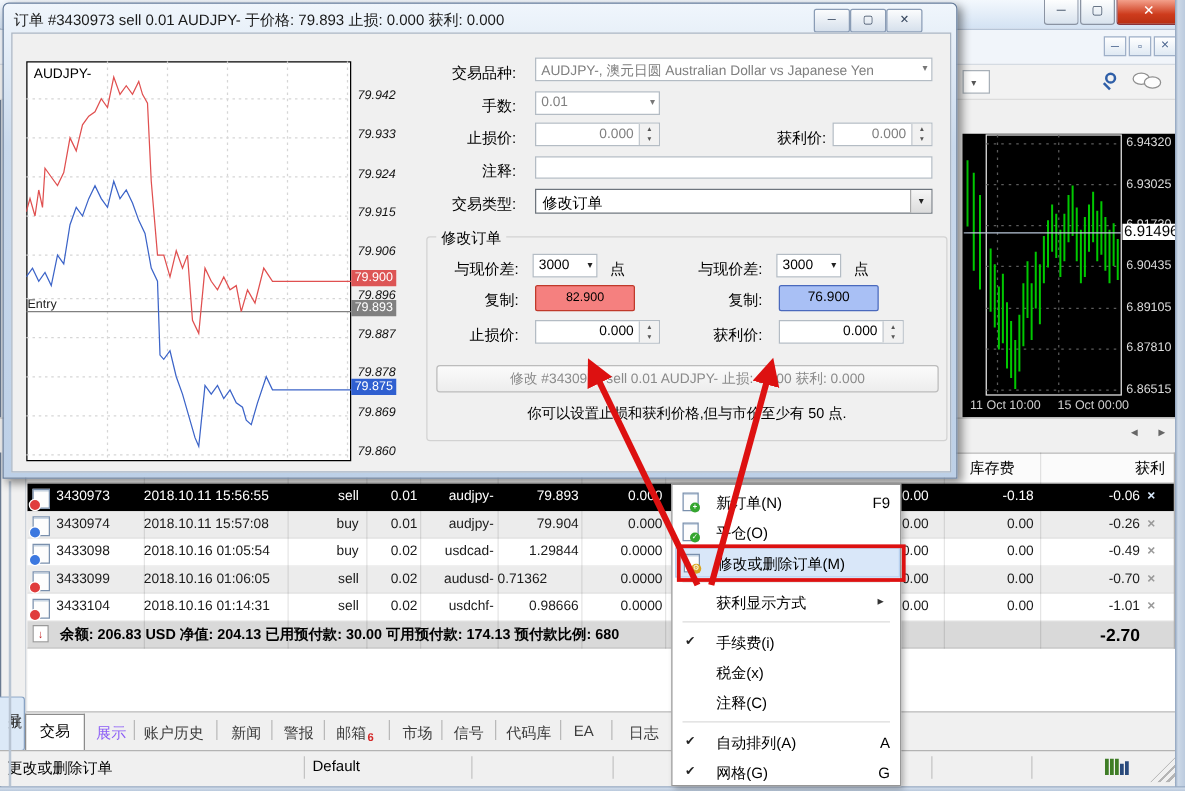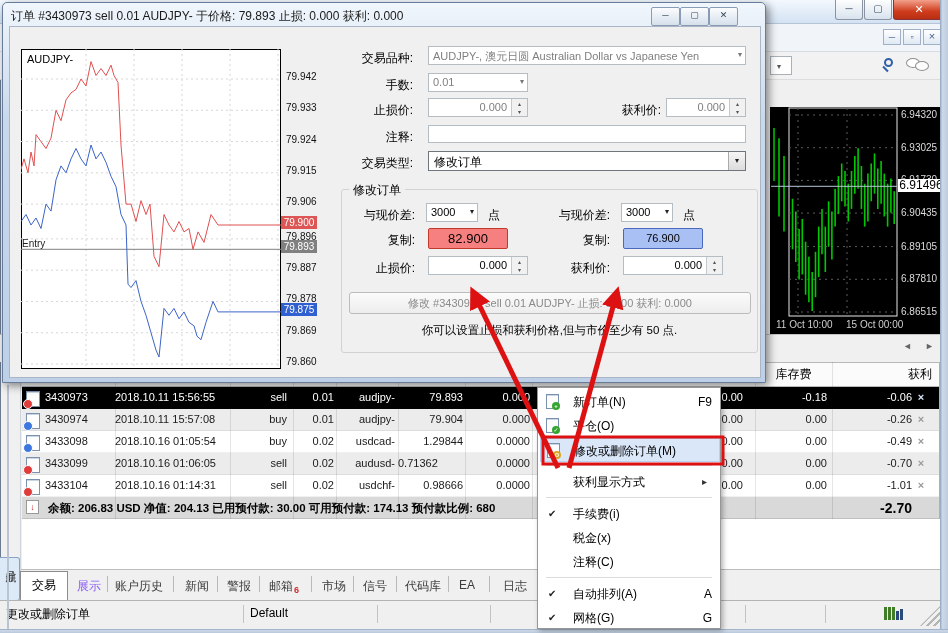--- a/index.html
+++ b/index.html
@@ -17,21 +17,21 @@
   .spin .val{position:absolute;right:20px;top:2px;font-size:11px;}
   .spin .btns{position:absolute;right:0;top:0;width:15px;height:100%;border-left:1px solid #c3c9cf;background:#f1f1f1;}
   .spin .btns span{position:absolute;left:0;width:100%;text-align:center;font-size:6px;color:#555;line-height:8px;}
   .dlglbl{position:absolute;font-size:12px;text-align:right;color:#000;}
   .capbtn{position:absolute;width:27px;height:17px;border:1px solid #8a9cb5;border-radius:2px;
           background:linear-gradient(#fbfcfd,#d6e0ec);font-size:9px;color:#35455c;text-align:center;line-height:15px;}
   .doc{position:absolute;width:12px;height:14px;background:#fdfdfd;border:1px solid #7a90ad;
        box-shadow:inset 0 3px 0 -2px #c9d6e4, inset 0 6px 0 -5px #c9d6e4, inset 0 9px 0 -8px #c9d6e4;}
   .badge{position:absolute;width:8px;height:8px;border-radius:50%;font-size:6px;line-height:8px;color:#fff;text-align:center;font-weight:bold;}
   .tag{position:absolute;left:278px;width:36px;height:13px;color:#fff;font-size:10px;line-height:13px;text-align:center;}
-  .tick{position:absolute;left:283px;width:40px;font-size:10px;line-height:12px;color:#111;}
+  .tick{position:absolute;left:283px;width:40px;font-size:10px;line-height:12px;color:#111;font-style:italic;}
 </style>
 </head>
 <body>
 
 <div id="screen">
 
   <div class="abs" style="left:0;top:0;width:948px;height:24px;background:linear-gradient(#f3f8fd,#d3e2f3);border-bottom:1px solid #b6c4d6;"></div>
   <div class="abs" style="left:835px;top:0;width:28px;height:20px;border:1px solid #8a93a2;border-top:none;border-radius:0 0 3px 3px;background:linear-gradient(#fdfefe,#d9e3ee);text-align:center;line-height:18px;font-size:10px;color:#3a4a60;">─</div>
   <div class="abs" style="left:864px;top:0;width:28px;height:20px;border:1px solid #8a93a2;border-top:none;border-radius:0 0 3px 3px;background:linear-gradient(#fdfefe,#d9e3ee);text-align:center;line-height:18px;font-size:10px;color:#3a4a60;">▢</div>
   <div class="abs" style="left:893px;top:0;width:52px;height:20px;border:1px solid #88333a;border-top:none;border-radius:0 0 3px 3px;background:linear-gradient(#f3a08b,#ce3c1d 60%,#b92f12);text-align:center;line-height:18px;font-size:11px;font-weight:bold;color:#fff;">✕</div>
@@ -364,21 +364,21 @@
     </div>
     <div class="abs" style="left:485px;top:204px;font-size:12px;">点</div>
     <div class="dlglbl" style="left:547px;top:204px;width:60px;">与现价差:</div>
     <div class="combo" style="left:618px;top:200px;width:52px;height:19px;">
       <span class="txt" style="color:#000;">3000</span>
         <span class="arr" style="color:#222;">▾</span>
     </div>
     <div class="abs" style="left:680px;top:204px;font-size:12px;">点</div>
 
     <div class="dlglbl" style="left:352px;top:229px;width:60px;">复制:</div>
-    <div class="abs c" id="copy-sl" style="left: 425px; top: 225px; width: 80px; height: 21px; border: 1px solid rgb(192, 57, 43); border-radius: 2px; font-size: 13px; line-height: 19px; text-align: center; background: rgb(245, 128, 127);">82.900</div>
+    <div class="abs c" id="copy-sl" style="left: 425px; top: 225px; width: 80px; height: 21px; border: 1px solid rgb(192, 57, 43); border-radius: 2px; font-size: 10px; line-height: 19px; text-align: center; background: rgb(245, 128, 127);">82.900</div>
     <div class="dlglbl" style="left:547px;top:229px;width:60px;">复制:</div>
     <div class="abs c" id="copy-tp" style="left: 620px; top: 225px; width: 80px; height: 21px; border: 1px solid rgb(74, 105, 189); border-radius: 2px; font-size: 11px; line-height: 19px; text-align: center; background: rgb(169, 192, 245);">76.900</div>
 
     <div class="dlglbl" style="left:352px;top:257px;width:60px;">止损价:</div>
     <div class="spin" style="left:425px;top:253px;width:100px;height:19px;">
       <span class="val">0.000</span>
       <span class="btns">
           <span style="top:1px;">▴</span>
           <span style="top:9px;">▾</span>
         </span>

